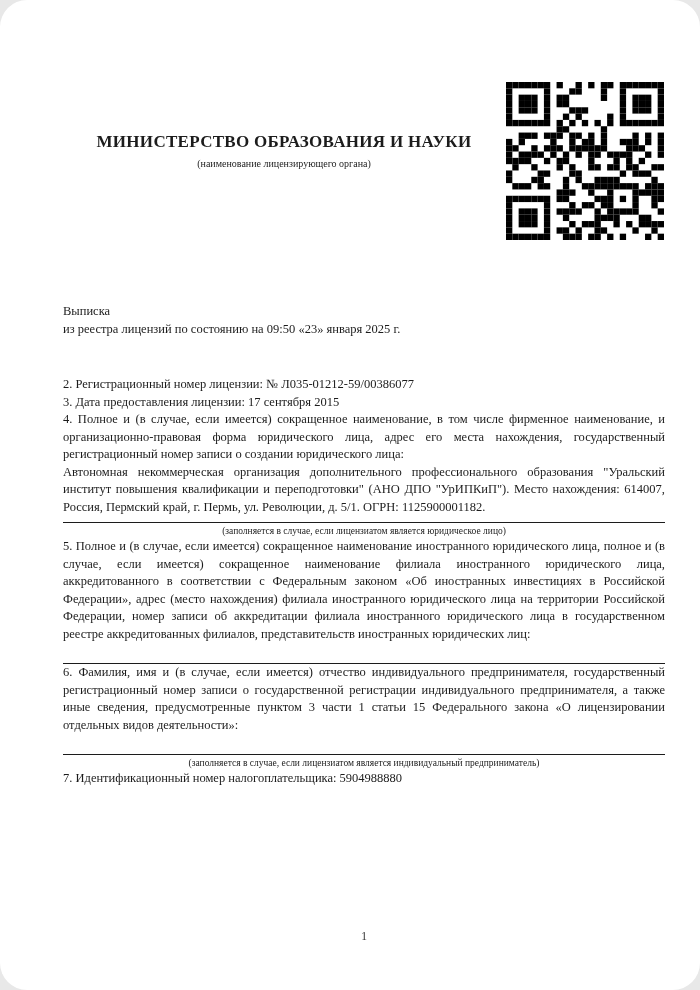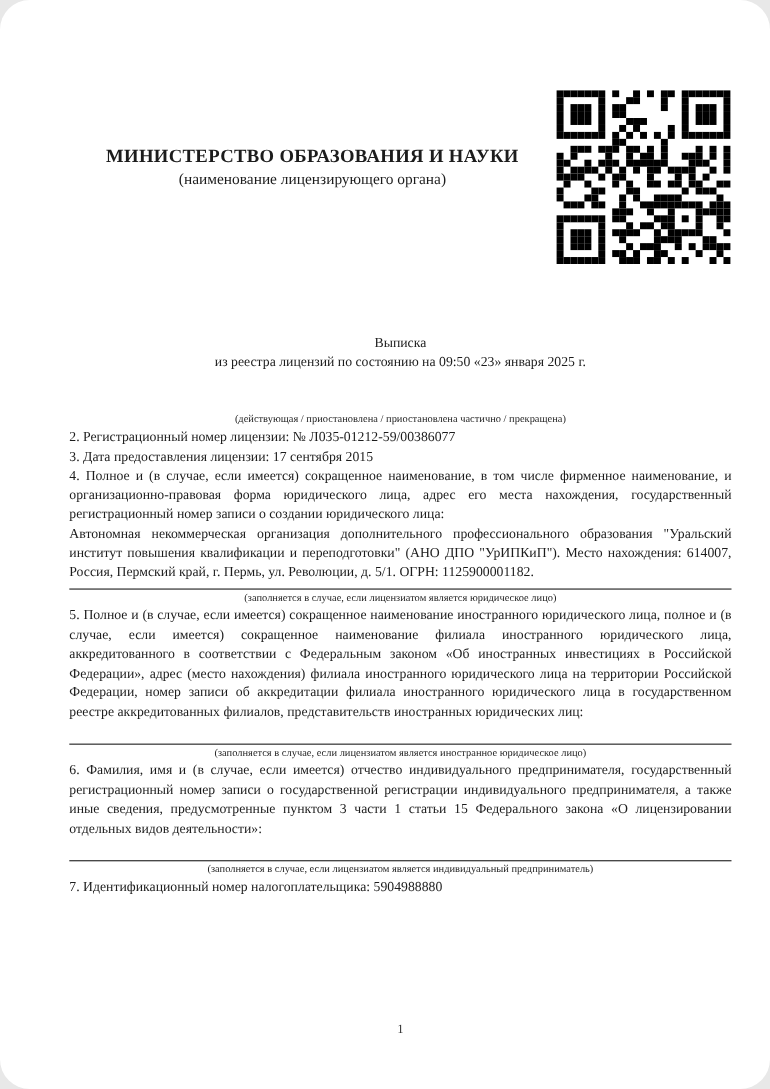--- a/index.html
+++ b/index.html
@@ -12,25 +12,25 @@
     color:#1c1c1c;
     overflow:hidden;
     border-radius:27px;
   }
   .content { padding:0 35px 0 63px; }
 
   
   .header-row { display:flex; align-items:flex-start; padding-top:82px; }
   .ministry { flex:1 1 auto; text-align:center; padding-top:48px; }
   .ministry-line { font-size:17px; font-weight:bold; line-height:23px; letter-spacing:0.3px; }
-  .ministry-note { font-size:14px; line-height:12px; margin-top:5px; }
+  .ministry-note { font-size:10px; line-height:12px; margin-top:5px; }
   .qr-box { flex:0 0 auto; width:160px; height:158px; }
 
   
-  .doc-title { text-align:center; margin-top:62px; font-size:12.5px; line-height:18px; }
+  .doc-title { margin-top:62px; font-size:12.5px; line-height:18px; }
 
   
   .body { margin-top:38px; font-size:12.5px; line-height:17.5px; }
   .body p { margin:0; }
   .just { text-align:justify;font-family:Liberation Serif, serif; }
   .note { text-align:center; font-size:9.5px; line-height:13px; margin-top:2px; }
   .mt15 { margin-top:15px; }
   .mt16 { margin-top:16px; }
   .blank-line { height:14px; }
   .fill-line { border-top:1.6px solid #1c1c1c; margin-top:6px; height:0; }
@@ -368,35 +368,33 @@
           </svg></div>
     </div>
 
     <div class="doc-title">
       <div>Выписка</div>
       <div>из реестра лицензий по состоянию на 09:50 «23» января 2025 г.</div>
     </div>
 
     <div class="body">
 
-      <div class="note">(действующая / приостановлена / приостановлена частично / прекращена)</div>
 
       <p class="mt16">2. Регистрационный номер лицензии: № Л035-01212-59/00386077</p>
 
       <p class="mt15">3. Дата предоставления лицензии: 17 сентября 2015</p>
 
       <p class="just mt15">4. Полное и (в случае, если имеется) сокращенное наименование, в том числе фирменное наименование, и организационно-правовая форма юридического лица, адрес его места нахождения, государственный регистрационный номер записи о создании юридического лица:</p>
       <p class="just">Автономная некоммерческая организация дополнительного профессионального образования "Уральский институт повышения квалификации и переподготовки" (АНО ДПО "УрИПКиП"). Место нахождения: 614007, Россия, Пермский край, г. Пермь, ул. Революции, д. 5/1. ОГРН: 1125900001182.</p>
       <div class="fill-line"></div>
       <div class="note">(заполняется в случае, если лицензиатом является юридическое лицо)</div>
 
       <p class="just mt16">5. Полное и (в случае, если имеется) сокращенное наименование иностранного юридического лица, полное и (в случае, если имеется) сокращенное наименование филиала иностранного юридического лица, аккредитованного в соответствии с Федеральным законом «Об иностранных инвестициях в Российской Федерации», адрес (место нахождения) филиала иностранного юридического лица на территории Российской Федерации, номер записи об аккредитации филиала иностранного юридического лица в государственном реестре аккредитованных филиалов, представительств иностранных юридических лиц:</p>
       <div class="blank-line"></div>
       <div class="fill-line"></div>
-      <div class="note">(заполняется в случае, если лицензиатом является иностранное юридическое лицо)</div>
 
       <p class="just mt16">6. Фамилия, имя и (в случае, если имеется) отчество индивидуального предпринимателя, государственный регистрационный номер записи о государственной регистрации индивидуального предпринимателя, а также иные сведения, предусмотренные пунктом 3 части 1 статьи 15 Федерального закона «О лицензировании отдельных видов деятельности»:</p>
       <div class="blank-line"></div>
       <div class="fill-line"></div>
       <div class="note">(заполняется в случае, если лицензиатом является индивидуальный предприниматель)</div>
 
       <p class="mt15">7. Идентификационный номер налогоплательщика: 5904988880</p>
 
     </div>
   </div>

